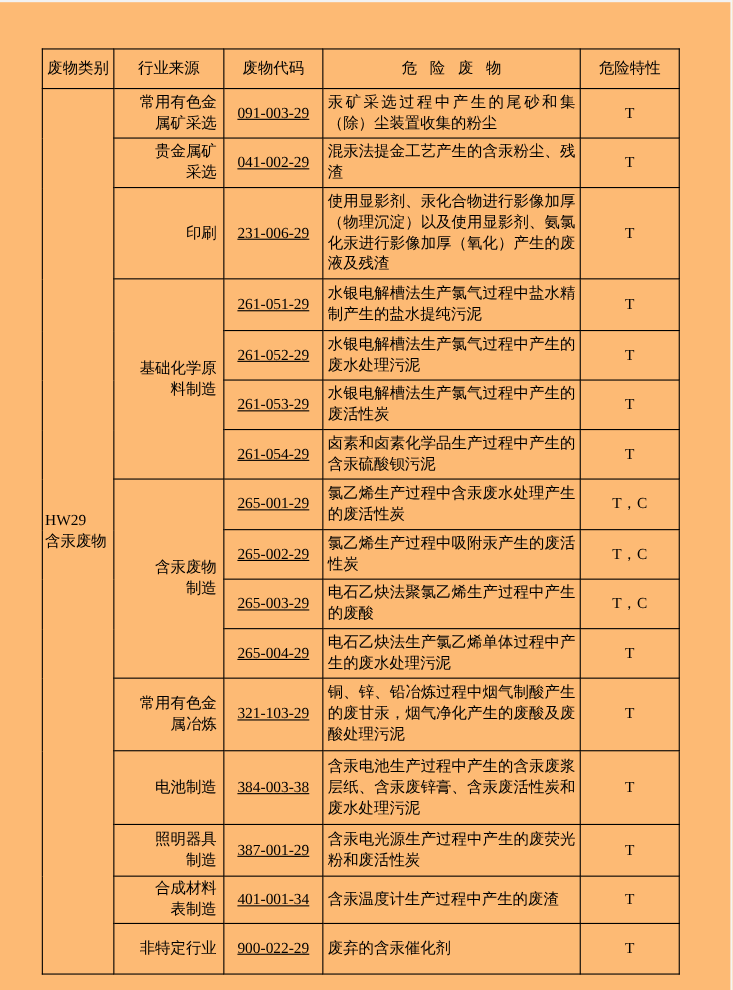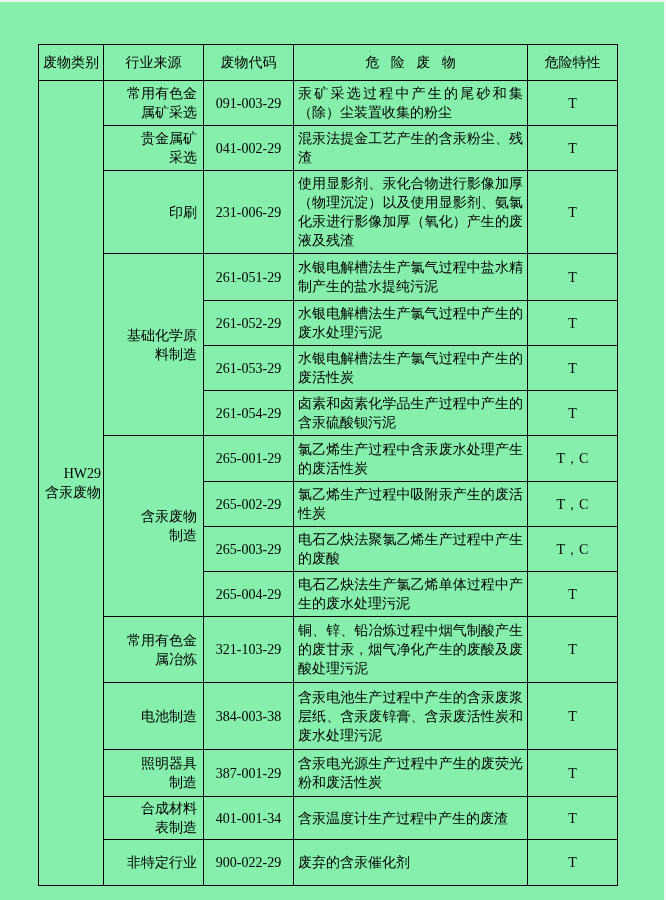--- a/index.html
+++ b/index.html
@@ -4,21 +4,21 @@
 <style>
   html, body {
     margin: 0;
     padding: 0;
     background: #ffffff;
   }
   .page {
     position: relative;
     width: 666px;
     height: 900px;
-    background: #86efac;
+    background: #fdba74;
     overflow: hidden;
     font-family: "Liberation Serif", "DejaVu Serif", serif;
     color: #000000;
   }
   .page-edge-top {
     position: absolute;
     top: 0; left: 0; right: 0;
     height: 2px;
     background: #f2f2f2;
   }
@@ -46,33 +46,34 @@
   }
   th.hdr {
     font-weight: bold;
     text-align: center;
     padding: 2px 2px;
   }
   th.hdr-waste {
     word-spacing: 8px;
   }
   td.category-cell {
-    text-align: right;
+    text-align: left;
     white-space: pre-line;
     padding: 20px 2px;
   }
   td.industry-cell {
     text-align: right;
     white-space: pre-line;
     padding: 2px 6px;
   }
   td.code-cell {
     text-align: center;
     padding: 2px 2px;
     font-family: "Liberation Serif", "DejaVu Serif", serif;
+    text-decoration: underline;
   }
   td.waste-cell {
     text-align: justify;
     text-justify: inter-ideograph;
     padding: 3px 4px;
     margin-left: 17px;
   }
   td.hazard-cell {
     text-align: center;
     padding: 2px 2px;

